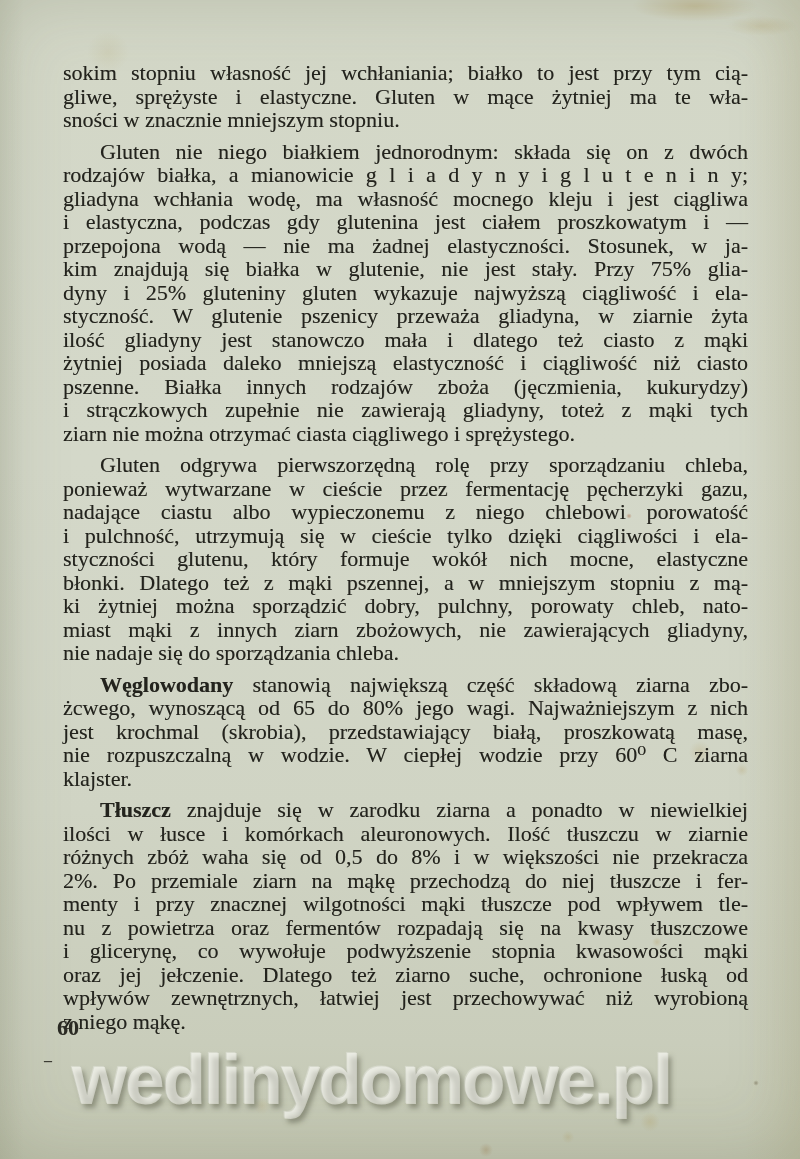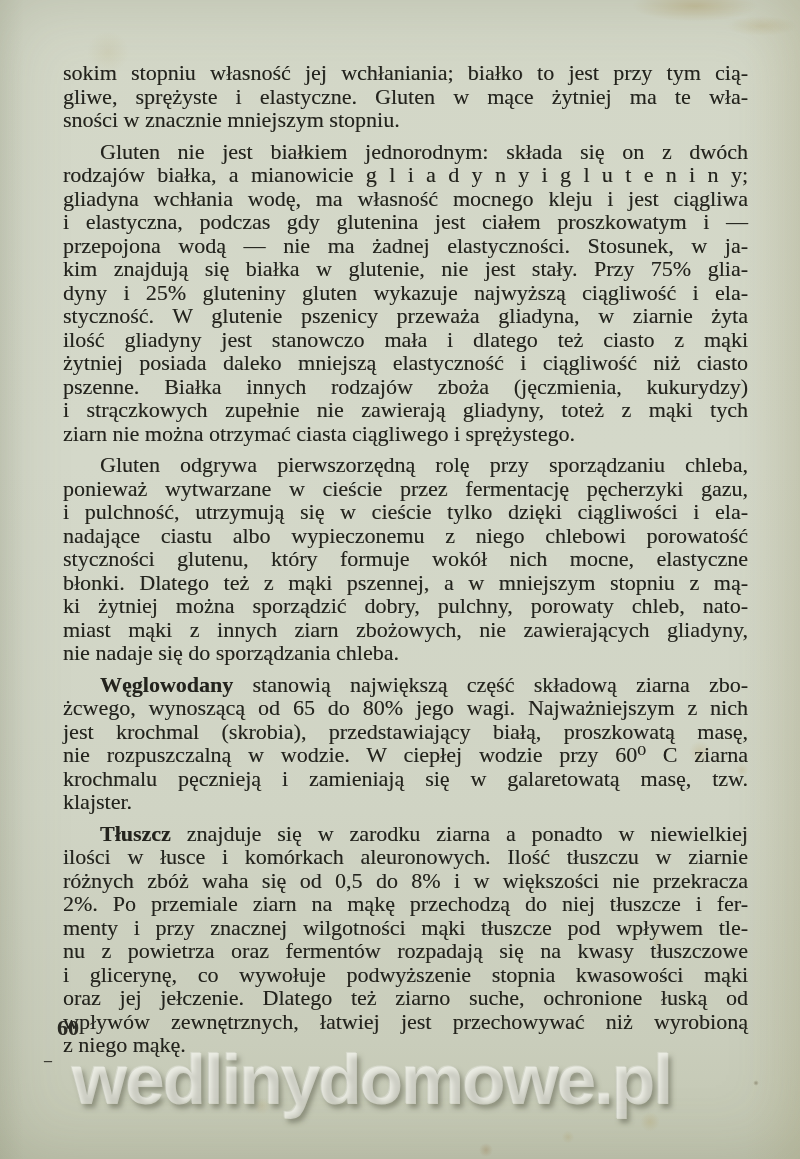--- a/index.html
+++ b/index.html
@@ -60,51 +60,50 @@
 </head>
 <body>
 
 <div class="page-text" id="page-text">
     <div class="para">
       <div class="line">sokim stopniu własność jej wchłaniania; białko to jest przy tym cią-</div>
       <div class="line">gliwe, sprężyste i elastyczne. Gluten w mące żytniej ma te wła-</div>
       <div class="line lastline">sności w znacznie mniejszym stopniu.</div>
     </div>
     <div class="para indent">
-      <div class="line">Gluten nie jest białkiem jednorodnym: składa się on z dwóch</div>
+      <div class="line">Gluten nie niego białkiem jednorodnym: składa się on z dwóch</div>
       <div class="line">rodzajów białka, a mianowicie g l i a d y n y i g l u t e n i n y;</div>
       <div class="line">gliadyna wchłania wodę, ma własność mocnego kleju i jest ciągliwa</div>
       <div class="line">i elastyczna, podczas gdy glutenina jest ciałem proszkowatym i —</div>
       <div class="line">przepojona wodą — nie ma żadnej elastyczności. Stosunek, w ja-</div>
       <div class="line">kim znajdują się białka w glutenie, nie jest stały. Przy 75% glia-</div>
       <div class="line">dyny i 25% gluteniny gluten wykazuje najwyższą ciągliwość i ela-</div>
       <div class="line">styczność. W glutenie pszenicy przeważa gliadyna, w ziarnie żyta</div>
       <div class="line">ilość gliadyny jest stanowczo mała i dlatego też ciasto z mąki</div>
       <div class="line">żytniej posiada daleko mniejszą elastyczność i ciągliwość niż ciasto</div>
       <div class="line">pszenne. Białka innych rodzajów zboża (jęczmienia, kukurydzy)</div>
       <div class="line">i strączkowych zupełnie nie zawierają gliadyny, toteż z mąki tych</div>
       <div class="line lastline">ziarn nie można otrzymać ciasta ciągliwego i sprężystego.</div>
     </div>
     <div class="para indent">
       <div class="line">Gluten odgrywa pierwszorzędną rolę przy sporządzaniu chleba,</div>
       <div class="line">ponieważ wytwarzane w cieście przez fermentację pęcherzyki gazu,</div>
+      <div class="line">nadające ciastu albo wypieczonemu z niego chlebowi porowatość</div>
       <div class="line">i pulchność, utrzymują się w cieście tylko dzięki ciągliwości i ela-</div>
-      <div class="line">nadające ciastu albo wypieczonemu z niego chlebowi porowatość</div>
       <div class="line">styczności glutenu, który formuje wokół nich mocne, elastyczne</div>
       <div class="line">błonki. Dlatego też z mąki pszennej, a w mniejszym stopniu z mą-</div>
       <div class="line">ki żytniej można sporządzić dobry, pulchny, porowaty chleb, nato-</div>
       <div class="line">miast mąki z innych ziarn zbożowych, nie zawierających gliadyny,</div>
       <div class="line lastline">nie nadaje się do sporządzania chleba.</div>
     </div>
     <div class="para indent">
       <div class="line"><b>Węglowodany</b> stanowią największą część składową ziarna zbo-</div>
       <div class="line">żcwego, wynoszącą od 65 do 80% jego wagi. Najważniejszym z nich</div>
       <div class="line">jest krochmal (skrobia), przedstawiający białą, proszkowatą masę,</div>
       <div class="line">nie rozpuszczalną w wodzie. W ciepłej wodzie przy 60⁰ C ziarna</div>
-      <div class="line">krochmalu pęcznieją i zamieniają się w galaretowatą masę, tzw.</div>
       <div class="line lastline">klajster.</div>
     </div>
     <div class="para indent">
       <div class="line"><b>Tłuszcz</b> znajduje się w zarodku ziarna a ponadto w niewielkiej</div>
       <div class="line">ilości w łusce i komórkach aleuronowych. Ilość tłuszczu w ziarnie</div>
       <div class="line">różnych zbóż waha się od 0,5 do 8% i w większości nie przekracza</div>
       <div class="line">2%. Po przemiale ziarn na mąkę przechodzą do niej tłuszcze i fer-</div>
       <div class="line">menty i przy znacznej wilgotności mąki tłuszcze pod wpływem tle-</div>
       <div class="line">nu z powietrza oraz fermentów rozpadają się na kwasy tłuszczowe</div>
       <div class="line">i glicerynę, co wywołuje podwyższenie stopnia kwasowości mąki</div>

